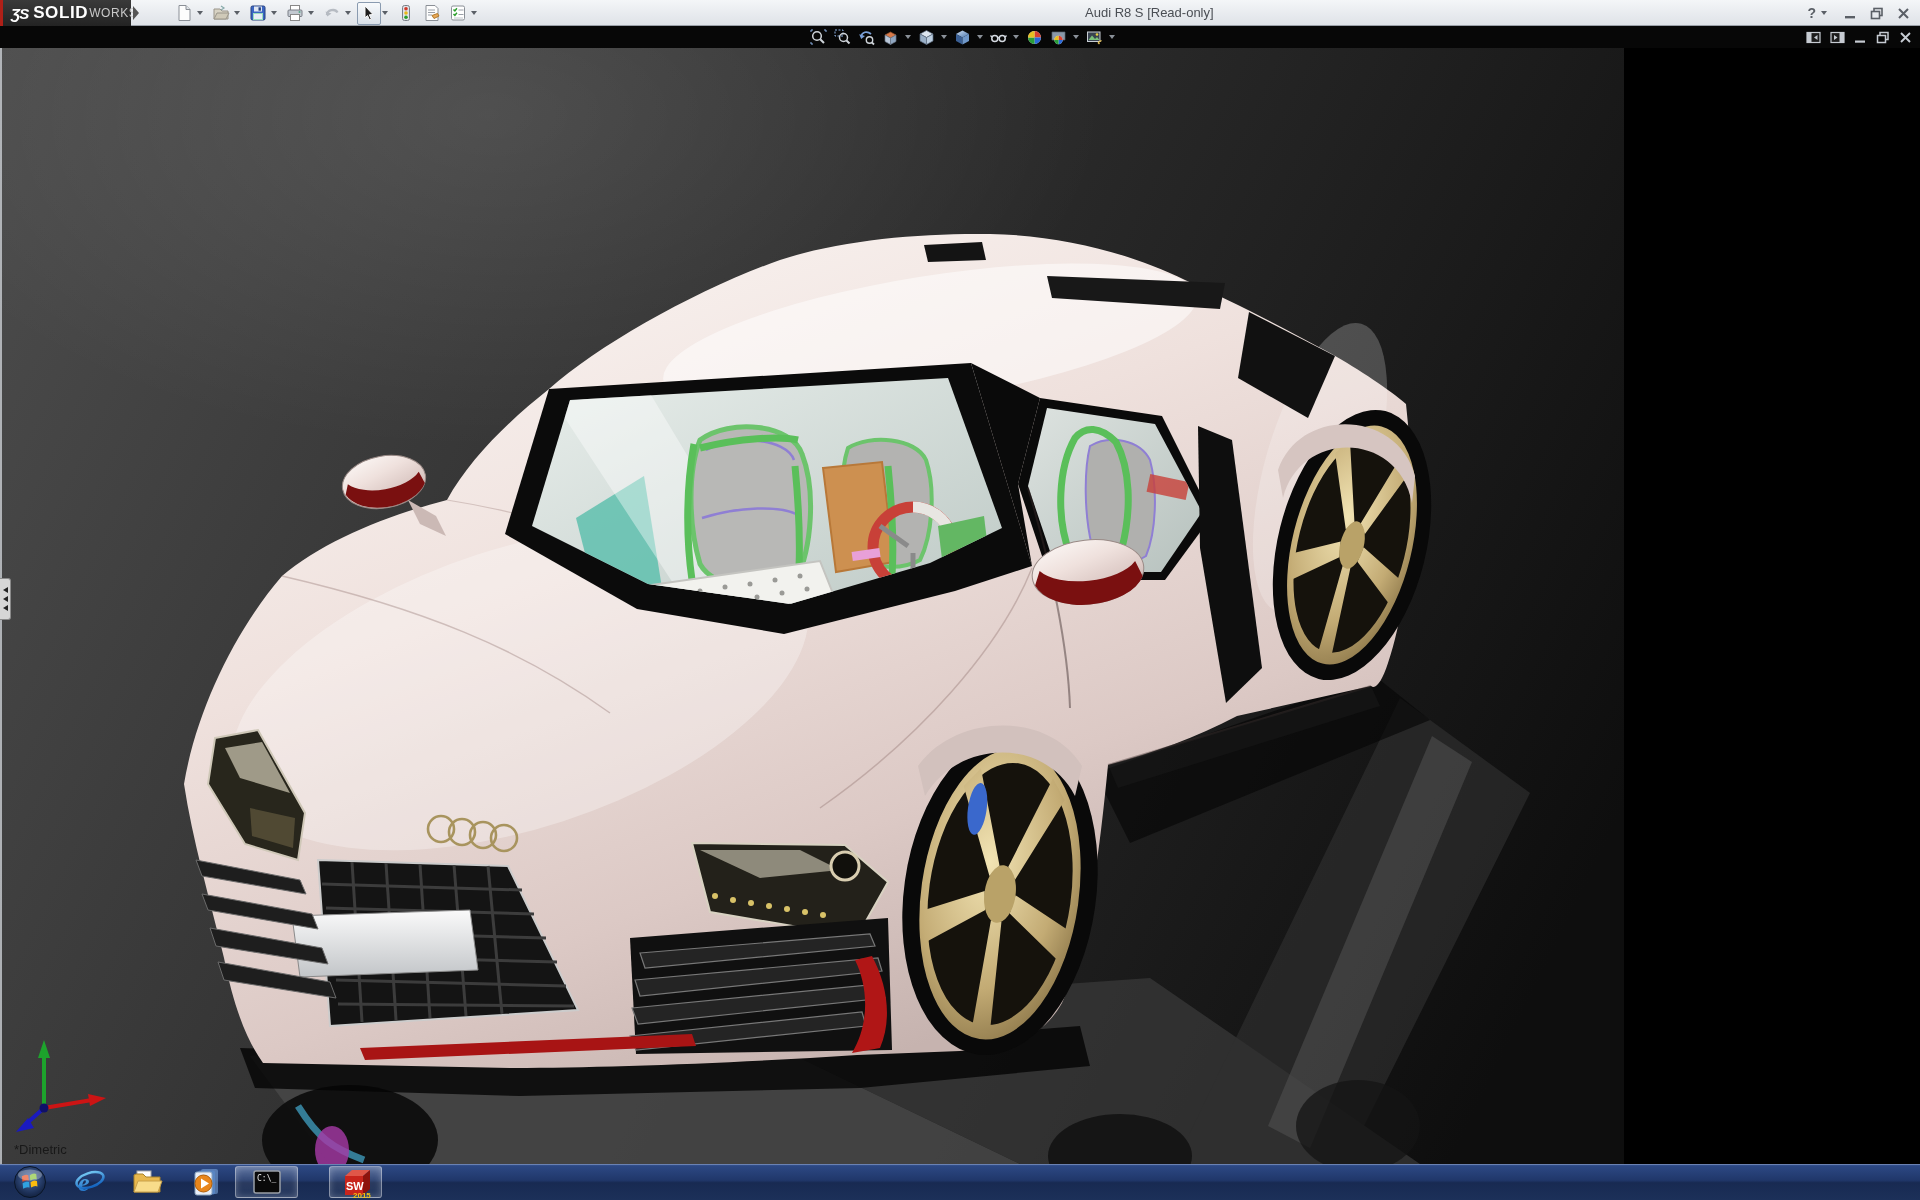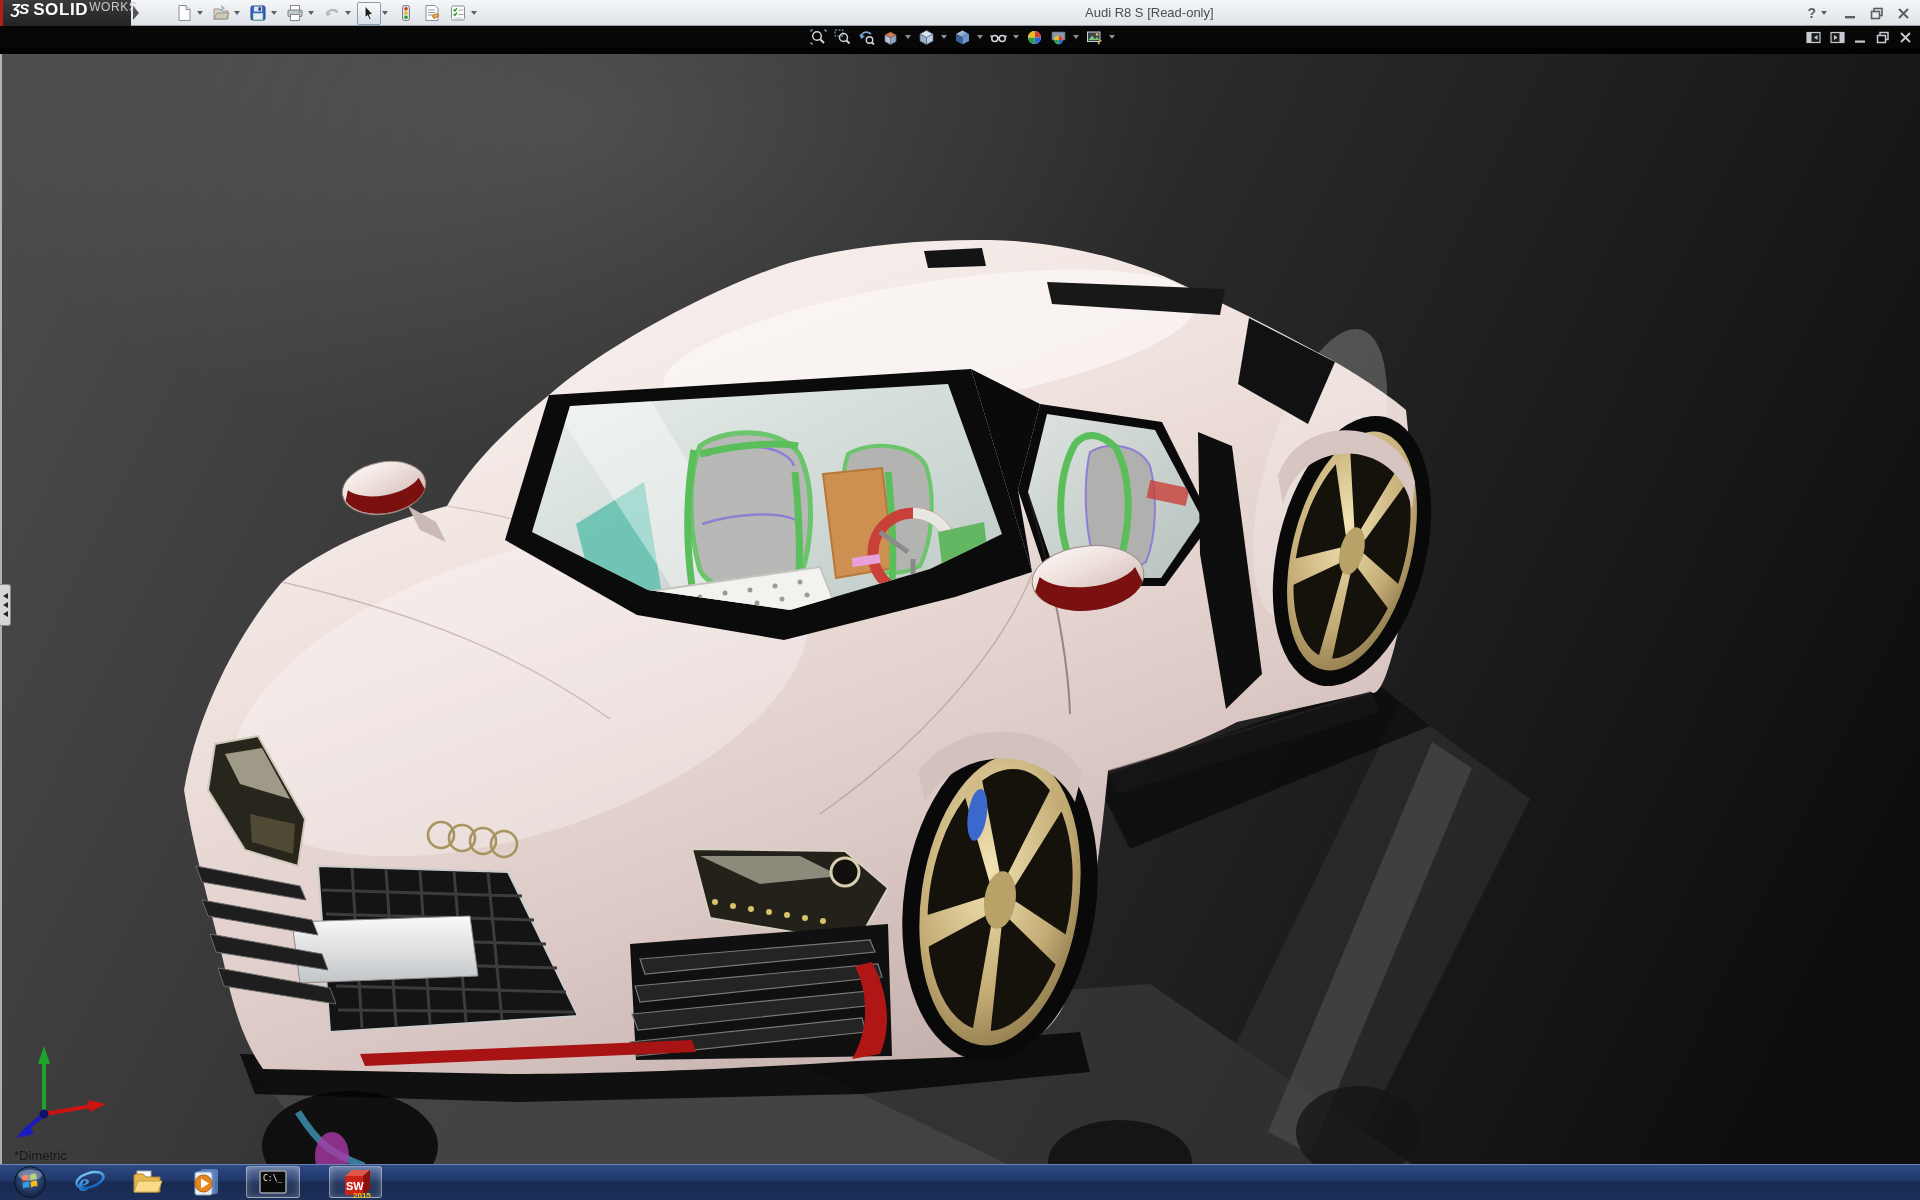--- a/index.html
+++ b/index.html
@@ -5,21 +5,21 @@
   * { margin:0; padding:0; box-sizing:border-box; }
   html,body { width:1920px; height:1200px; overflow:hidden; background:#000;
               font-family:"Liberation Sans", sans-serif; }
   .app { position:absolute; inset:0; width:1920px; height:1200px; }
 
   
   .titlebar { position:absolute; left:0; top:0; width:1920px; height:26px;
     background:linear-gradient(#f4f6f8,#e7eaee 60%,#dfe3e8); border-bottom:1px solid #9aa0a8; }
   .red-sliver { position:absolute; left:0; top:0; width:3px; height:26px; background:#b02018; }
   .logo { position:absolute; left:3px; top:0; width:128px; height:26px;
-    background:linear-gradient(#3a3a3a,#232323); display:flex; padding-left:8px; gap:5px; }
+    background:linear-gradient(#3a3a3a,#232323); display:flex; align-items:center; padding-left:8px; gap:5px; }
   .logo .glyph { color:#fff; font-weight:bold; font-style:italic; font-size:15px; letter-spacing:-1px; }
   .logo .b1 { color:#fff; font-weight:bold; font-size:17px; letter-spacing:.6px; }
   .logo .b2 { color:#c9c9c9; font-weight:normal; font-size:12px; letter-spacing:.6px; margin-left:-4px; }
   .flyout { position:absolute; left:133px; top:6px; width:0; height:0;
     border-left:6px solid #555; border-top:7px solid transparent; border-bottom:7px solid transparent; }
   .toolbar { position:absolute; left:172px; top:1px; height:24px; display:flex; align-items:center; }
   .tgrp { display:flex; align-items:center; margin-right:2px; }
   .tbtn { width:24px; height:23px; display:flex; align-items:center; justify-content:center; border:1px solid transparent; }
   .tbtn.pressed { background:linear-gradient(#f8fafc,#d9e0e8); border:1px solid #8a9bb0; border-radius:2px; }
   .caret { width:0; height:0; border-top:4px solid #5a5f66; border-left:3.5px solid transparent;
@@ -32,24 +32,24 @@
 
   
   .viewbar { position:absolute; left:0; top:26px; width:1920px; height:22px; background:#070707; }
   .hud { position:absolute; left:806px; top:0; height:22px; display:flex; align-items:center; }
   .hbtn { width:24px; height:20px; display:flex; align-items:center; justify-content:center; }
   .hcaret { width:0; height:0; border-top:4px solid #8a9098; border-left:3.5px solid transparent;
     border-right:3.5px solid transparent; margin:0 3px; }
   .docctl { position:absolute; right:8px; top:0; height:22px; display:flex; align-items:center; gap:9px; }
 
   
-  .viewport { position:absolute; left:0; top:48px; width:1920px; height:1116px;
+  .viewport { position:absolute; left:0; top:48px; width:1624px; height:1116px;
     background:
       radial-gradient(1000px 540px at 30% 6%, rgba(255,255,255,.10), rgba(255,255,255,0) 62%),
-      linear-gradient(116deg,#4d4d4d 0%,#3c3c3c 24%,#262626 56%,#0e0e0e 92%); margin-top: 6px; }
+      linear-gradient(116deg,#4d4d4d 0%,#3c3c3c 24%,#262626 56%,#0e0e0e 92%); }
   .viewport .edgeline { position:absolute; left:0; top:0; width:2px; height:100%; background:#c9cdd2; opacity:.8; }
   .model-svg { position:absolute; left:0; top:0; }
   .collapse-tab { position:absolute; left:0; top:530px; width:11px; height:42px; background:#d6d6d6;
     border:1px solid #8a8a8a; border-left:none; border-radius:0 3px 3px 0;
     display:flex; flex-direction:column; align-items:center; justify-content:center; gap:3px; }
   .collapse-tab i { width:0; height:0; border-right:5px solid #222;
     border-top:3.5px solid transparent; border-bottom:3.5px solid transparent; }
   .view-label { position:absolute; left:14px; top:1094px; font-size:13px; color:#181818; }
   .triad { position:absolute; left:8px; top:952px; }
 
@@ -611,21 +611,21 @@
     <div class="tb-item" style="left:190px; width:36px;">
       <svg width="32" height="30">
         <rect x="9" y="2" width="17" height="25" rx="2" fill="#7aa4d8" opacity=".6"></rect>
         <rect x="6" y="3.5" width="17" height="24" rx="2" fill="#5a88c8" opacity=".8"></rect>
         <rect x="3" y="5" width="17" height="23" rx="2" fill="#e8eef8" stroke="#8aa4c0"></rect>
         <circle cx="11.5" cy="16.5" r="8.5" fill="#e8861c" stroke="#b05e08"></circle>
         <path d="M9,11.5 L17,16.5 L9,21.5 Z" fill="#ffffff"></path>
       </svg>
     </div>
 
-    <div class="tb-item tb-box" style="left:246px; width:54px;">
+    <div class="tb-item tb-box" style="left:235px; width:63px;">
       <svg width="30" height="26">
         <rect x="2" y="2" width="26" height="22" rx="2" fill="#0a0a0a" stroke="#9aa0a8" stroke-width="1.5"></rect>
         <text x="5" y="12" font-size="8" fill="#e8e8e8" font-family="DejaVu Sans Mono, monospace">C:\_</text>
       </svg>
     </div>
 
     <div class="tb-item tb-box" style="left:307px; width:53px;margin-left:22px;">
       <svg width="34" height="34">
         <path d="M6,11 L13,5 L31,5 L24,11 Z" fill="#e05648"></path>
         <path d="M24,11 L31,5 L31,24 L24,30 Z" fill="#8e120c"></path>

